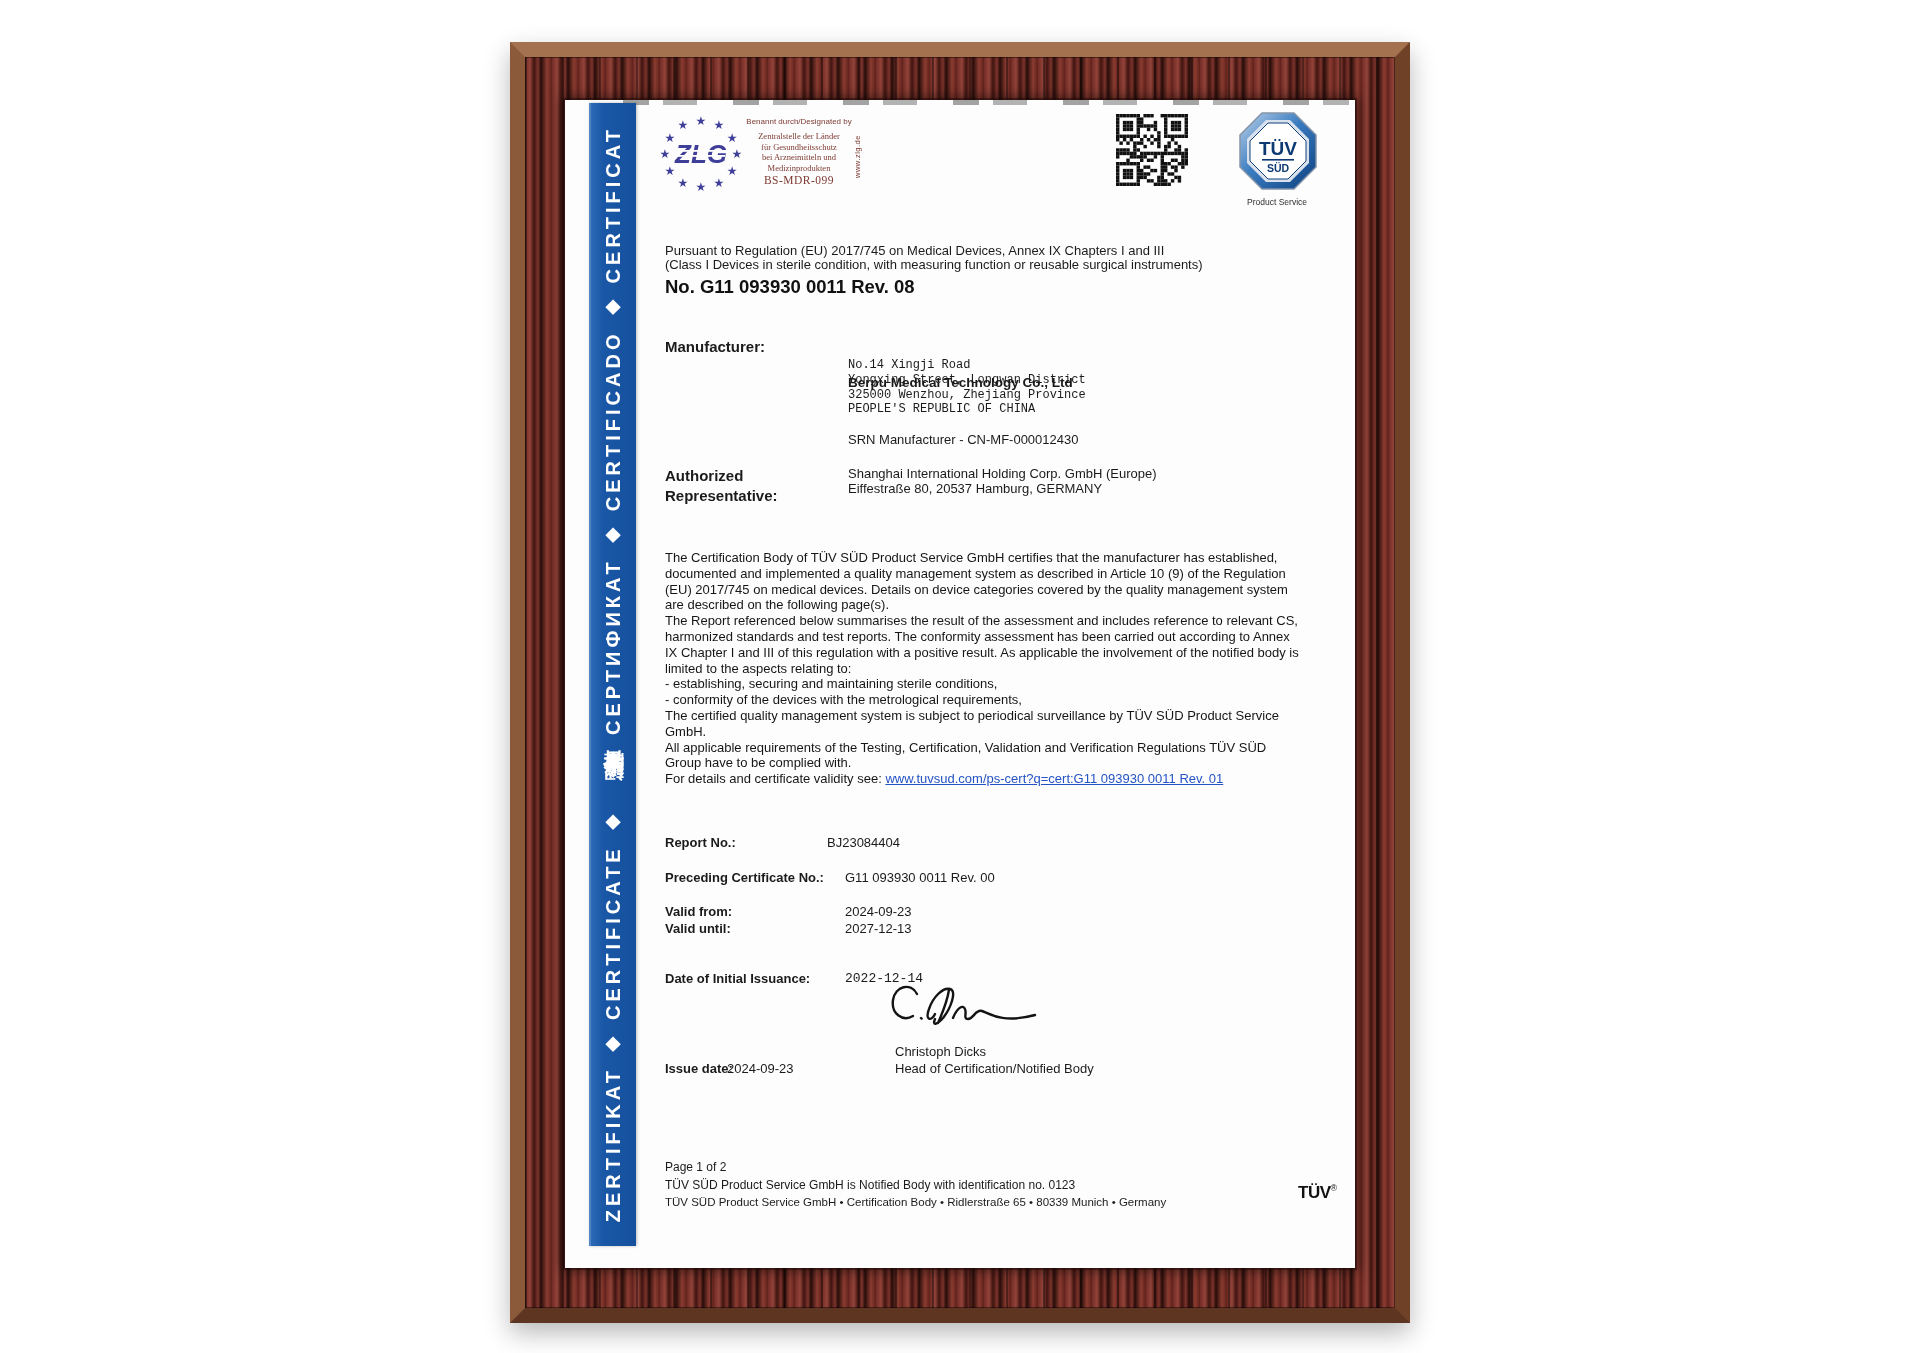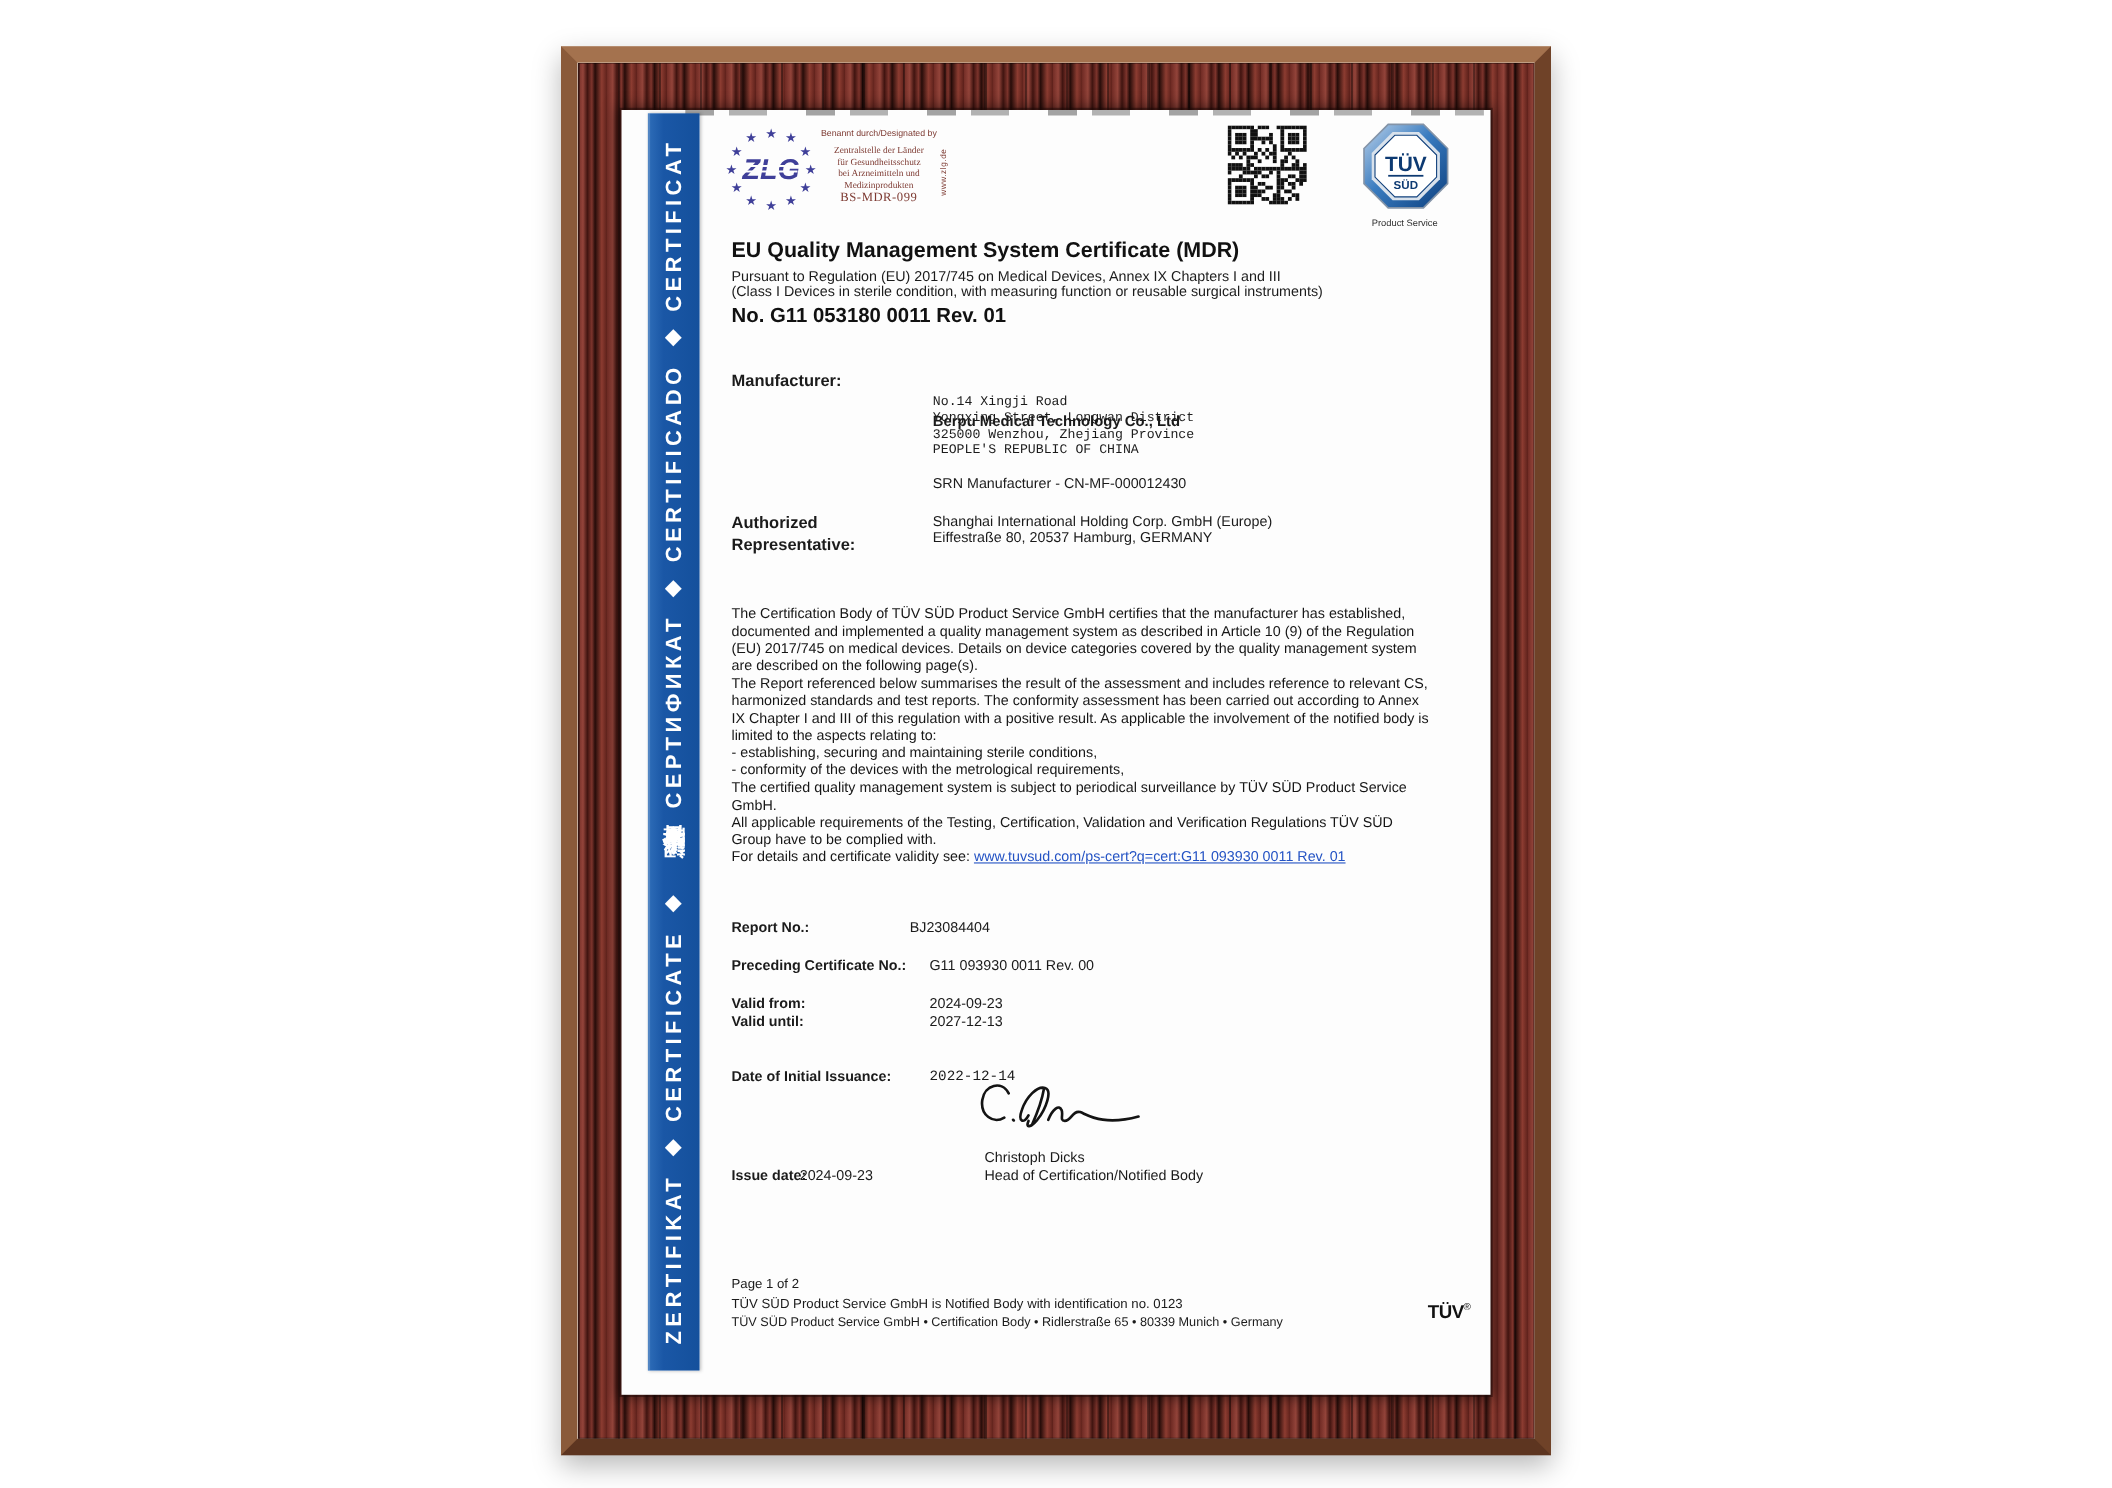--- a/index.html
+++ b/index.html
@@ -352,24 +352,23 @@
         </defs>
         <polygon points="24,3 56,3 78,25 78,57 56,79 24,79 2,57 2,25" fill="url(#tg)" stroke="#8494a8" stroke-width="1.5"></polygon>
         <polygon points="28,10 52,10 71,29 71,53 52,72 28,72 9,53 9,29" fill="#d9e2ec"></polygon>
         <polygon points="30,13 50,13 68,31 68,51 50,69 30,69 12,51 12,31" fill="#ffffff" stroke="#10407c" stroke-width="1"></polygon>
         <text x="40" y="45" text-anchor="middle" font-family="Liberation Sans, sans-serif" font-size="19" font-weight="bold" fill="#0d3a72">TÜV</text>
         <rect x="24" y="49" width="32" height="1.6" fill="#0d3a72"></rect>
         <text x="40" y="62" text-anchor="middle" font-family="Liberation Sans, sans-serif" font-size="10.5" font-weight="bold" fill="#0d3a72">SÜD</text>
       </svg>
       <div class="tuv-caption">Product Service</div>
 
-      <div class="title">EU Quality Management System Certificate (MDR)</div>
       <div class="sub1">Pursuant to Regulation (EU) 2017/745 on Medical Devices, Annex IX Chapters I and III</div>
       <div class="sub2">(Class I Devices in sterile condition, with measuring function or reusable surgical instruments)</div>
-      <div class="certno">No. G11 053180 0011 Rev. 01</div>
+      <div class="certno">No. G11 093930 0011 Rev. 08</div>
 
       <div class="abs lbl-lg" style="left:100px;top:237px;">Manufacturer:</div>
       <div class="abs" style="left:283px;top:239px;font-size:13.5px;font-weight:bold;margin-top:36px;">Berpu Medical Technology Co., Ltd</div>
       <div class="abs addr" style="left:283px;top:258px;">
         <div>No.14 Xingji Road</div>
         <div>Yongxing Street, Longwan District</div>
         <div>325000 Wenzhou, Zhejiang Province</div>
         <div>PEOPLE'S REPUBLIC OF CHINA</div>
       </div>
       <div class="abs val" style="left:283px;top:332px;">SRN Manufacturer - CN-MF-000012430</div>

